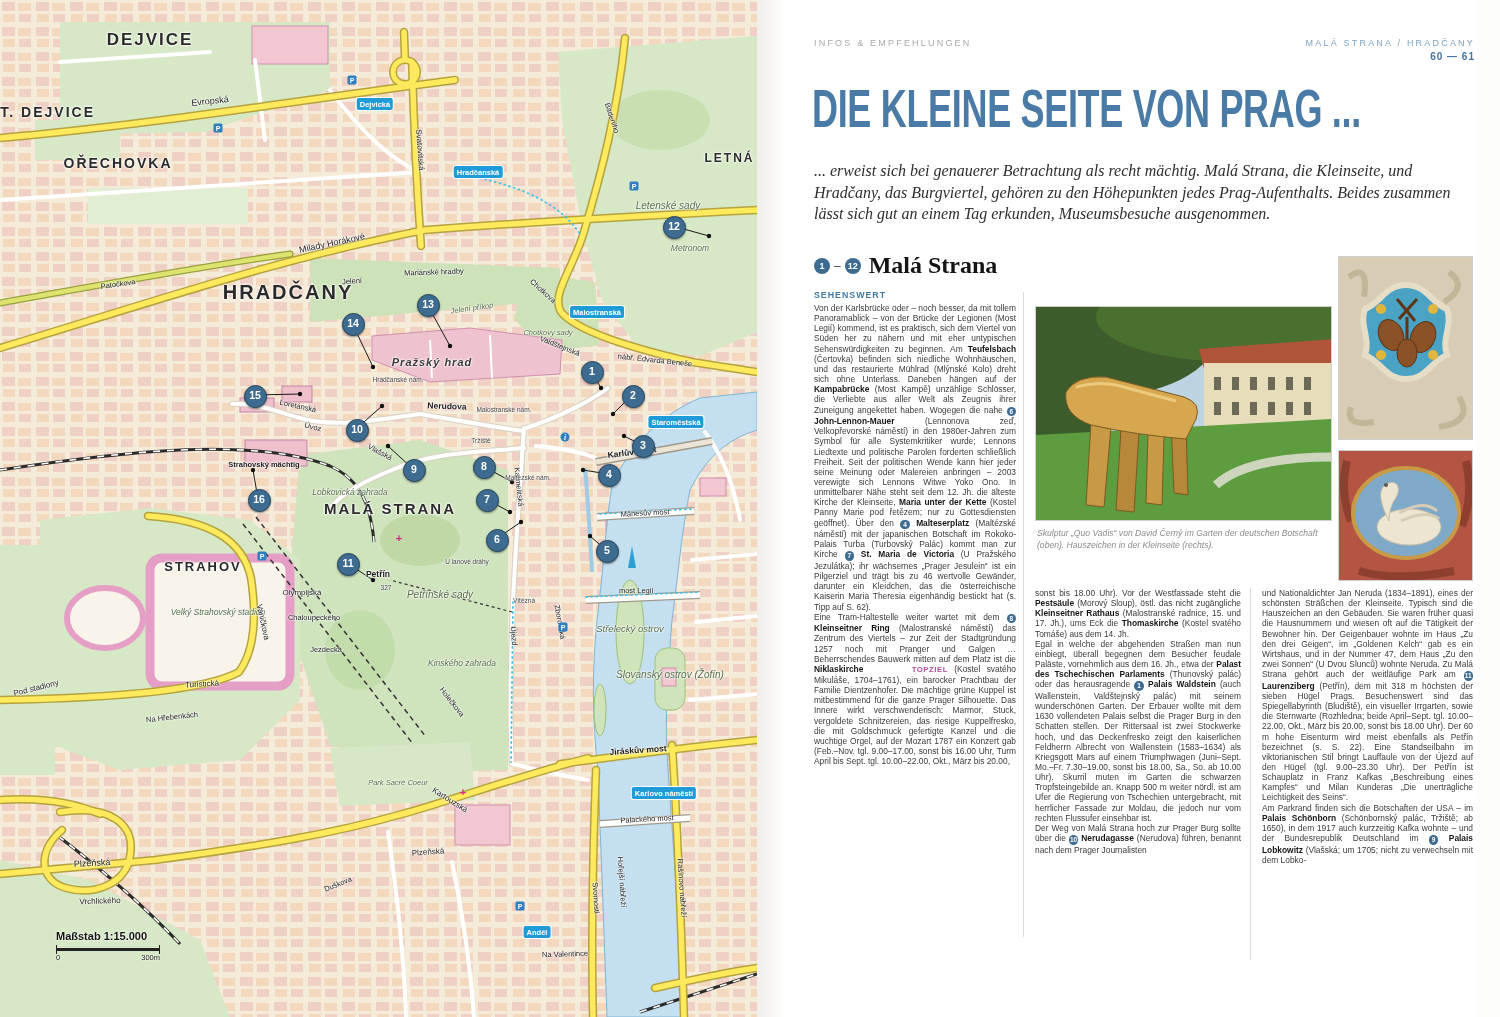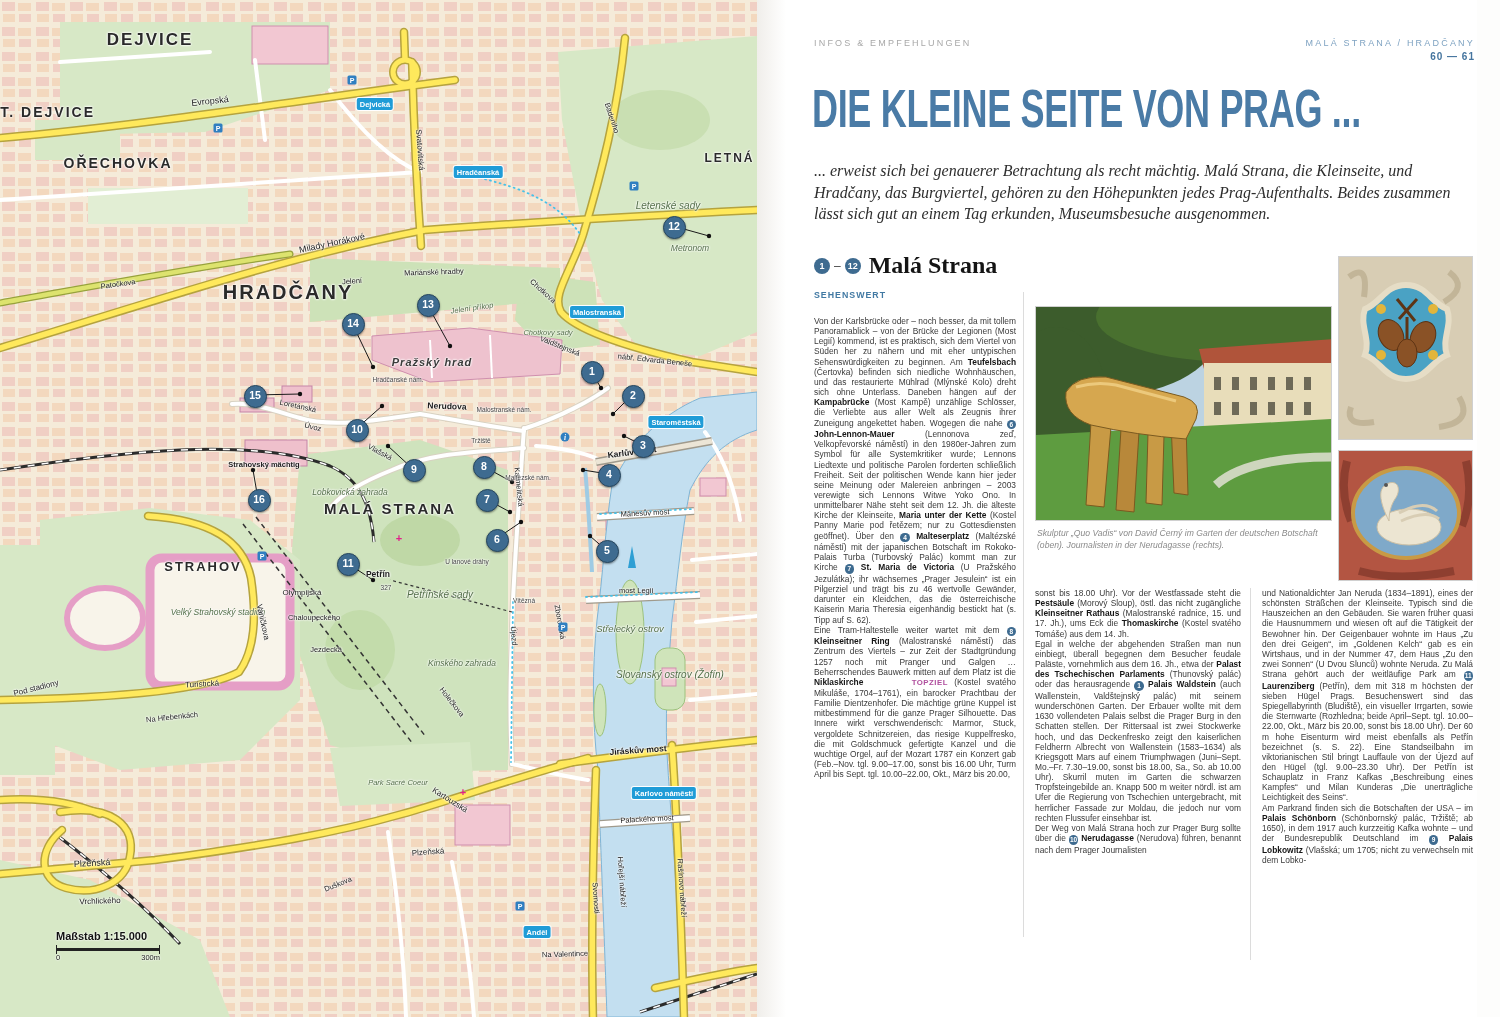--- a/index.html
+++ b/index.html
@@ -63,21 +63,21 @@
   .hdash{margin:0 4px;color:#444;font-size:12px;}
   .htitle{margin-left:8px;font-family:"Liberation Serif",serif;font-weight:bold;font-size:24px;color:#141414;}
   .rule{position:absolute;width:1px;background:#dcdcdc;}
   .rule1{left:213px;top:292px;height:645px;}
   .rule2{left:440px;top:588px;height:372px;}
   .col{position:absolute;}
   .col1{left:4px;top:290px;width:202px;}
   .col2{left:225px;top:588px;width:206px;}
   .col3{left:452px;top:588px;width:211px;}
   .leadp{margin:0 0 9px;font-size:8.4px;line-height:10.4px;color:#3a3a3a;text-align:justify;}
-  .subhead{margin:0 0 16px;font-size:8.8px;letter-spacing:1px;color:#4179a3;}
+  .subhead{margin:0 0 3px;font-size:8.8px;letter-spacing:1px;color:#4179a3;}
   .bodytxt{font-size:8.4px;line-height:10.15px;color:#3a3a3a;text-align:justify;}
   .bodytxt b{color:#161616;}
   .mk{display:inline-block;width:9.5px;height:9.5px;border-radius:50%;background:#3e6b90;color:#fff;
       font-weight:bold;font-size:6.5px;line-height:9.5px;text-align:center;vertical-align:-1px;}
   .tz{color:#b04f9e;font-weight:bold;letter-spacing:.5px;font-size:7.8px;margin-left:42px;}
   .photo{position:absolute;left:225px;top:306px;width:297px;height:215px;border:1px solid #d0d0d0;box-sizing:border-box;overflow:hidden;}
   .caption{position:absolute;left:227px;top:528px;width:285px;margin:0;
            font-style:italic;font-size:8.6px;line-height:11.5px;color:#8b8b8b;}
   .thumb{position:absolute;left:528px;border:1px solid #d0d0d0;box-sizing:border-box;overflow:hidden;}
   .thumb1{top:256px;width:135px;height:184px;}
@@ -438,21 +438,21 @@
         <g stroke="#7a5a20" stroke-width="1">
           <polygon points="55,115 75,120 68,200 50,198" fill="#c89a45"></polygon>
           <polygon points="85,122 103,125 98,205 80,203" fill="#b8883a"></polygon>
           <polygon points="112,126 128,128 126,198 110,196" fill="#c89a45"></polygon>
           <polygon points="135,115 150,118 152,188 138,186" fill="#b8883a"></polygon>
           <path d="M30,85 Q40,68 70,70 L148,90 Q166,96 160,112 L150,132 Q100,128 55,118 Q27,108 30,85 Z" fill="#d6a74f"></path>
           <path d="M40,80 Q60,74 80,78 L140,94" fill="none" stroke="#ecc97c" stroke-width="3"></path>
         </g>
       </svg>
     </div>
-    <p class="caption">Skulptur „Quo Vadis“ von David Černý im Garten der deutschen Botschaft (oben). Journalisten in der Nerudagasse (rechts).</p>
+    <p class="caption">Skulptur „Quo Vadis“ von David Černý im Garten der deutschen Botschaft (oben). Hauszeichen in der Kleinseite (rechts).</p>
 
     <div class="col col2">
       <div class="bodytxt">sonst bis 18.00 Uhr). Vor der Westfassade steht die <b>Pestsäule</b> (Morový Sloup), östl. das nicht zugängliche <b>Kleinseitner Rathaus</b> (Malostranské radnice, 15. und 17. Jh.), ums Eck die <b>Thomaskirche</b> (Kostel svatého Tomáše) aus dem 14. Jh.<br>Egal in welche der abgehenden Straßen man nun einbiegt, überall begegnen dem Besucher feudale Paläste, vornehmlich aus dem 16. Jh., etwa der <b>Palast des Tschechischen Parlaments</b> (Thunovský palác) oder das herausragende <span class="mk">1</span> <b>Palais Waldstein</b> (auch Wallenstein, Valdštejnský palác) mit seinem wunderschönen Garten. Der Erbauer wollte mit dem 1630 vollendeten Palais selbst die Prager Burg in den Schatten stellen. Der Rittersaal ist zwei Stockwerke hoch, und das Deckenfresko zeigt den kaiserlichen Feldherrn Albrecht von Wallenstein (1583–1634) als Kriegsgott Mars auf einem Triumphwagen (Juni–Sept. Mo.–Fr. 7.30–19.00, sonst bis 18.00, Sa., So. ab 10.00 Uhr). Skurril muten im Garten die schwarzen Tropfsteingebilde an. Knapp 500 m weiter nördl. ist am Ufer die Regierung von Tschechien untergebracht, mit herrlicher Fassade zur Moldau, die jedoch nur vom rechten Flussufer einsehbar ist.<br>Der Weg von Malá Strana hoch zur Prager Burg sollte über die <span class="mk">10</span> <b>Nerudagasse</b> (Nerudova) führen, benannt nach dem Prager Journalisten</div>
     </div>
     <div class="col col3">
       <div class="bodytxt">und Nationaldichter Jan Neruda (1834–1891), eines der schönsten Sträßchen der Kleinseite. Typisch sind die Hauszeichen an den Gebäuden. Sie waren früher quasi die Hausnummern und wiesen oft auf die Tätigkeit der Bewohner hin. Der Geigenbauer wohnte im Haus „Zu den drei Geigen“, im „Goldenen Kelch“ gab es ein Wirtshaus, und in der Nummer 47, dem Haus „Zu den zwei Sonnen“ (U Dvou Slunců) wohnte Neruda. Zu Malá Strana gehört auch der weitläufige Park am <span class="mk">11</span> <b>Laurenziberg</b> (Petřín), dem mit 318 m höchsten der sieben Hügel Prags. Besuchenswert sind das Spiegellabyrinth (Bludiště), ein visueller Irrgarten, sowie die Sternwarte (Rozhledna; beide April–Sept. tgl. 10.00–22.00, Okt., März bis 20.00, sonst bis 18.00 Uhr). Der 60 m hohe Eisenturm wird meist ebenfalls als Petřín bezeichnet (s. S. 22). Eine Standseilbahn im viktorianischen Stil bringt Lauffaule von der Újezd auf den Hügel (tgl. 9.00–23.30 Uhr). Der Petřín ist Schauplatz in Franz Kafkas „Beschreibung eines Kampfes“ und Milan Kunderas „Die unerträgliche Leichtigkeit des Seins“.<br>Am Parkrand finden sich die Botschaften der USA – im <b>Palais Schönborn</b> (Schönbornský palác, Tržiště; ab 1650), in dem 1917 auch kurzzeitig Kafka wohnte – und der Bundesrepublik Deutschland im <span class="mk">9</span> <b>Palais Lobkowitz</b> (Vlašská; um 1705; nicht zu verwechseln mit dem Lobko-</div>
     </div>
 
     <div class="thumb thumb1">
       <svg width="135" height="184" viewBox="0 0 135 184">

